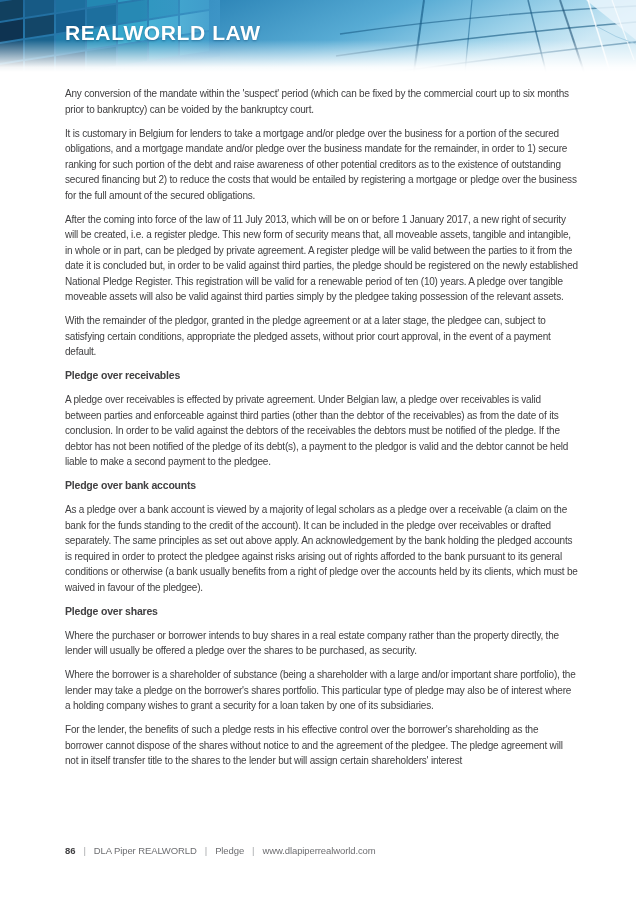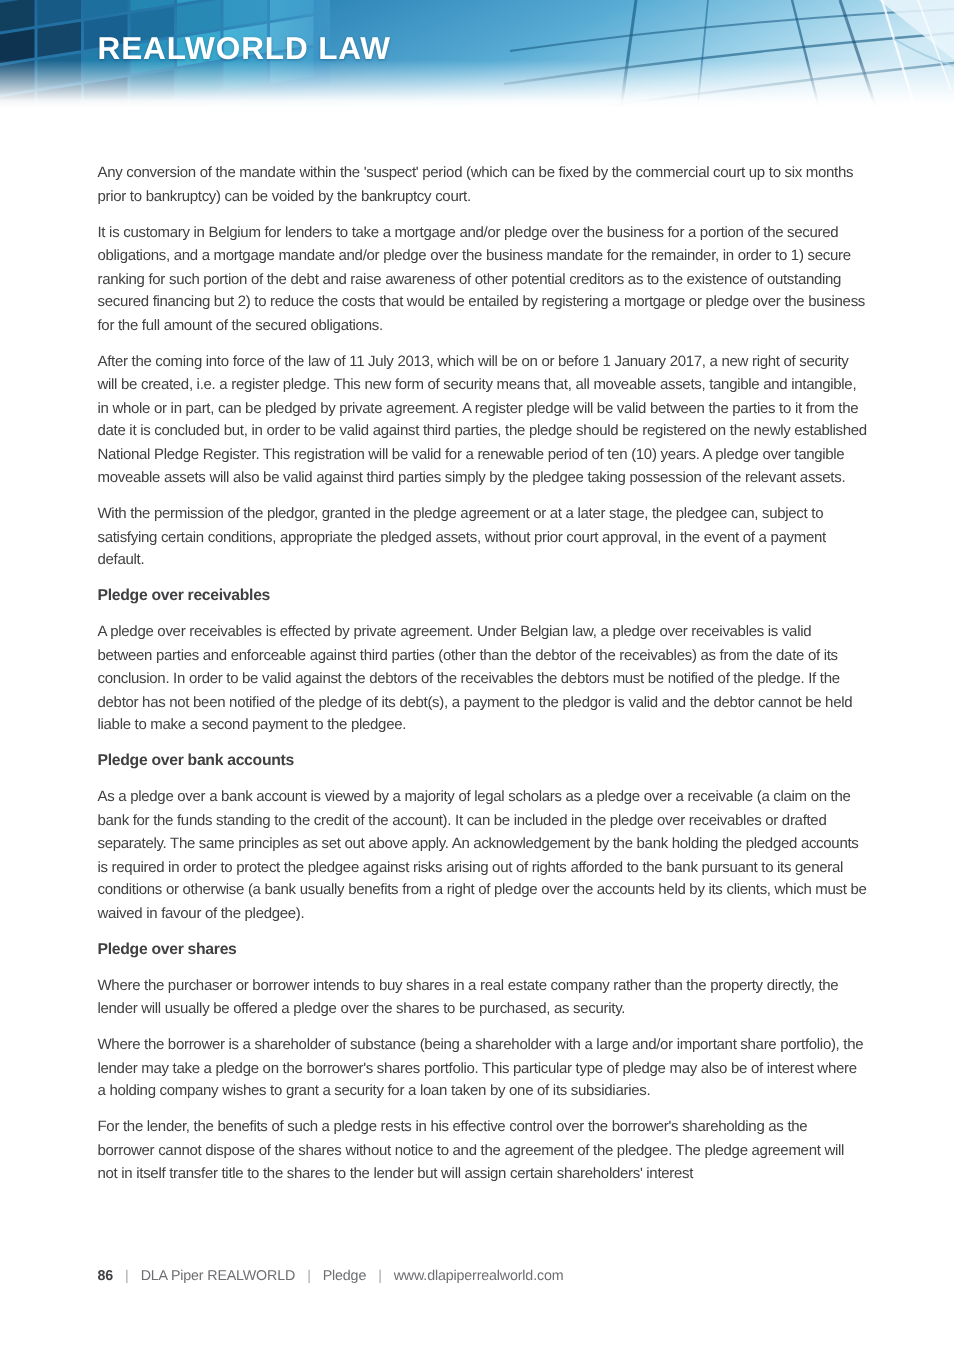--- a/index.html
+++ b/index.html
@@ -33,21 +33,20 @@
   
   .content {
     position: absolute;
     left: 65px;
     top: 86px;
     width: 513px;
     color: #414042;
     font-size: 10px;
     line-height: 15.5px;
     letter-spacing: -0.2px;
-    margin-top: 22px;
   }
   .content p {
     margin: 0 0 8.5px 0;
     text-align: left;
   }
   .content h2 {
     margin: 0 0 8.5px 0;
     font-size: 10.5px;
     line-height: 15.5px;
     font-weight: bold;
@@ -148,21 +147,21 @@
 
       <rect y="40" width="636" height="32" fill="url(#fade)"></rect>
     </svg>
     <div class="header-title">REALWORLD LAW</div>
   </div>
 
   <div class="content">
     <p>Any conversion of the mandate within the 'suspect' period (which can be fixed by the commercial court up to six months prior to bankruptcy) can be voided by the bankruptcy court.</p>
     <p>It is customary in Belgium for lenders to take a mortgage and/or pledge over the business for a portion of the secured obligations, and a mortgage mandate and/or pledge over the business mandate for the remainder, in order to 1) secure ranking for such portion of the debt and raise awareness of other potential creditors as to the existence of outstanding secured financing but 2) to reduce the costs that would be entailed by registering a mortgage or pledge over the business for the full amount of the secured obligations.</p>
     <p>After the coming into force of the law of 11 July 2013, which will be on or before 1 January 2017, a new right of security will be created, i.e. a register pledge. This new form of security means that, all moveable assets, tangible and intangible, in whole or in part, can be pledged by private agreement. A register pledge will be valid between the parties to it from the date it is concluded but, in order to be valid against third parties, the pledge should be registered on the newly established National Pledge Register. This registration will be valid for a renewable period of ten (10) years. A pledge over tangible moveable assets will also be valid against third parties simply by the pledgee taking possession of the relevant assets.</p>
-    <p>With the permission of the pledgor, granted in the pledge agreement or at a later stage, the pledgee can, subject to satisfying certain conditions, appropriate the pledged assets, without prior court approval, in the event of a payment default.</p>
+    <p>With the remainder of the pledgor, granted in the pledge agreement or at a later stage, the pledgee can, subject to satisfying certain conditions, appropriate the pledged assets, without prior court approval, in the event of a payment default.</p>
     <h2>Pledge over receivables</h2>
     <p>A pledge over receivables is effected by private agreement. Under Belgian law, a pledge over receivables is valid between parties and enforceable against third parties (other than the debtor of the receivables) as from the date of its conclusion. In order to be valid against the debtors of the receivables the debtors must be notified of the pledge. If the debtor has not been notified of the pledge of its debt(s), a payment to the pledgor is valid and the debtor cannot be held liable to make a second payment to the pledgee.</p>
     <h2>Pledge over bank accounts</h2>
     <p>As a pledge over a bank account is viewed by a majority of legal scholars as a pledge over a receivable (a claim on the bank for the funds standing to the credit of the account). It can be included in the pledge over receivables or drafted separately. The same principles as set out above apply. An acknowledgement by the bank holding the pledged accounts is required in order to protect the pledgee against risks arising out of rights afforded to the bank pursuant to its general conditions or otherwise (a bank usually benefits from a right of pledge over the accounts held by its clients, which must be waived in favour of the pledgee).</p>
     <h2>Pledge over shares</h2>
     <p>Where the purchaser or borrower intends to buy shares in a real estate company rather than the property directly, the lender will usually be offered a pledge over the shares to be purchased, as security.</p>
     <p>Where the borrower is a shareholder of substance (being a shareholder with a large and/or important share portfolio), the lender may take a pledge on the borrower's shares portfolio. This particular type of pledge may also be of interest where a holding company wishes to grant a security for a loan taken by one of its subsidiaries.</p>
     <p>For the lender, the benefits of such a pledge rests in his effective control over the borrower's shareholding as the borrower cannot dispose of the shares without notice to and the agreement of the pledgee. The pledge agreement will not in itself transfer title to the shares to the lender but will assign certain shareholders' interest</p>
   </div>
 

